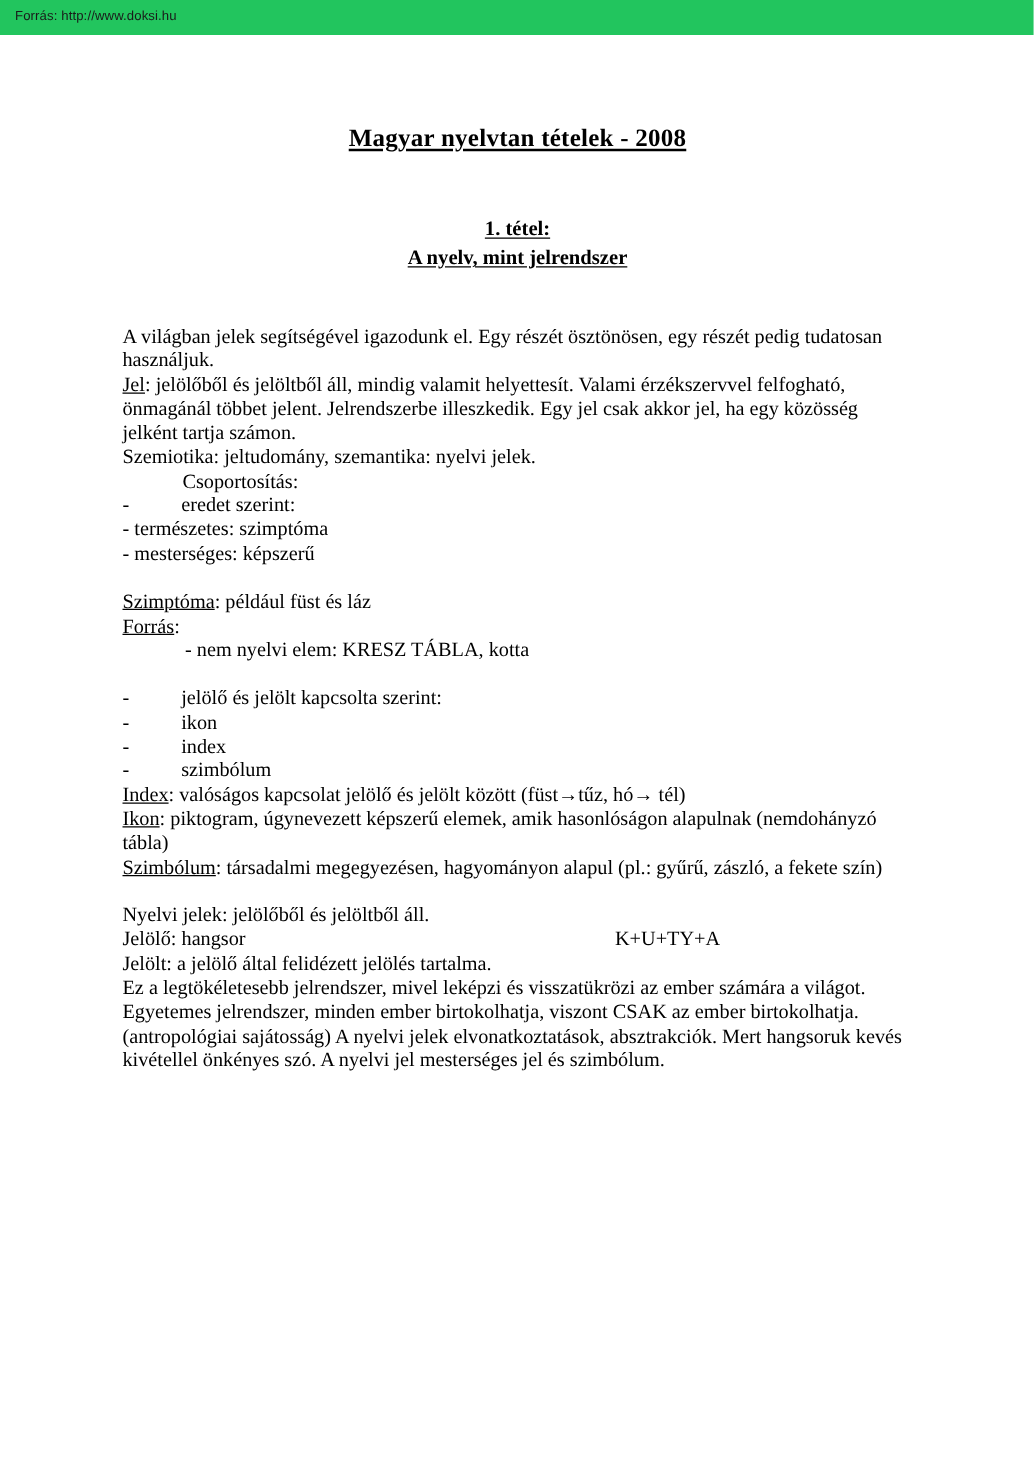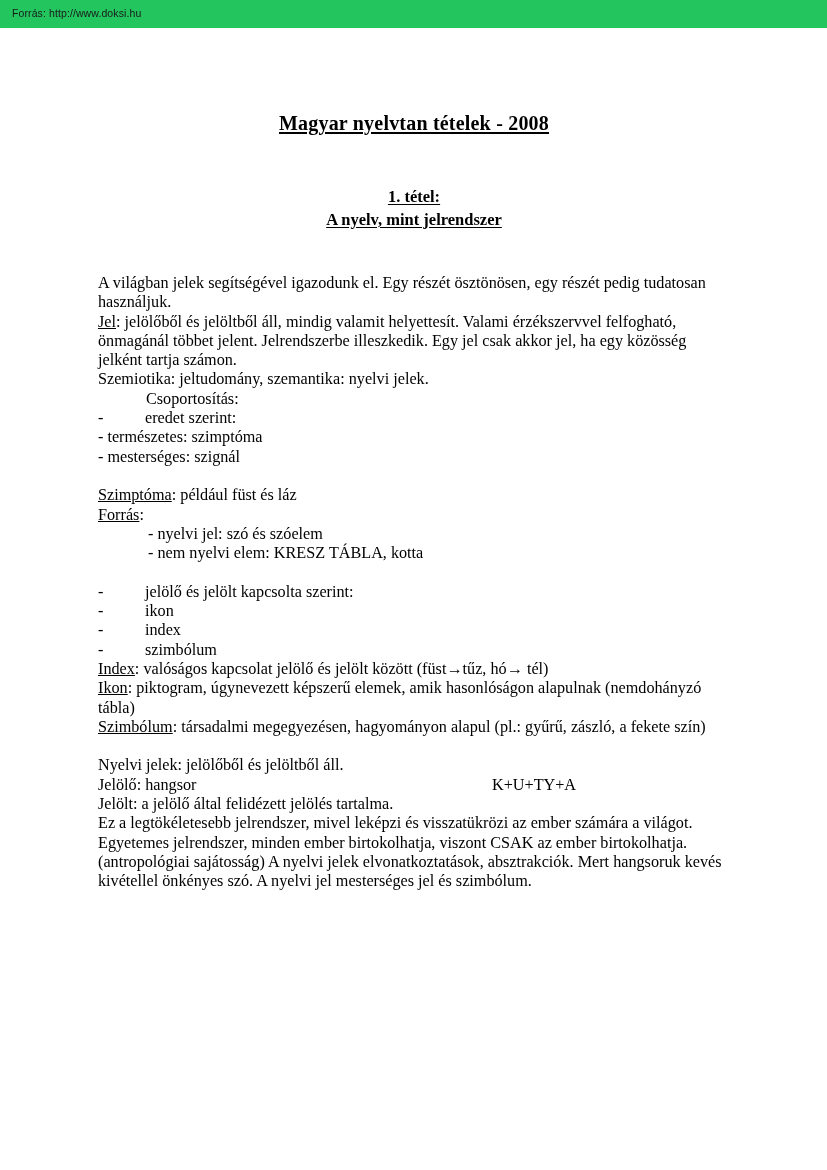--- a/index.html
+++ b/index.html
@@ -49,21 +49,21 @@
 
   .content {
     position: absolute;
     left: 98px;
     top: 0;
     width: 632px;
   }
 
   
   .doc-title {
-    margin: 12px;
+    margin: 0;
     padding-top: 71px;
     text-align: center;
     font-size: 20px;
     font-weight: bold;
     line-height: 24px;
     letter-spacing: 0.2px;
   }
   .doc-title .u,
   .sub-title .u {
     text-decoration: underline;
@@ -146,27 +146,26 @@
       </span>
     </h2>
 
     <div class="body-block first-block">
       <p>A világban jelek segítségével igazodunk el. Egy részét ösztönösen, egy részét pedig tudatosan használjuk.</p>
       <p><u class="term">Jel</u><span>: jelölőből és jelöltből áll, mindig valamit helyettesít. Valami érzékszervvel felfogható, önmagánál többet jelent. Jelrendszerbe illeszkedik. Egy jel csak akkor jel, ha egy közösség jelként tartja számon.</span></p>
       <p>Szemiotika: jeltudomány, szemantika: nyelvi jelek.</p>
       <p class="ind-tab1">Csoportosítás:</p>
       <p class="dash-row"><span class="dash">-</span><span>eredet szerint:</span></p>
       <p>- természetes: szimptóma</p>
-      <p>- mesterséges: szignál</p>
+      <p>- mesterséges: képszerű</p>
 
       <div class="spacer"></div>
 
       <p><u class="term">Szimptóma</u><span>: például füst és láz</span></p>
       <p><u class="term">Forrás</u><span>:</span></p>
-      <p class="ind-tab2">- nyelvi jel: szó és szóelem</p>
       <p class="ind-tab2">- nem nyelvi elem: KRESZ TÁBLA, kotta</p>
 
       <div class="spacer"></div>
 
       <p class="dash-row"><span class="dash">-</span><span>jelölő és jelölt kapcsolta szerint:</span></p>
       <p class="dash-row"><span class="dash">-</span><span>ikon</span></p>
       <p class="dash-row"><span class="dash">-</span><span>index</span></p>
       <p class="dash-row"><span class="dash">-</span><span>szimbólum</span></p>
 
       <p><u class="term">Index</u><span>: valóságos kapcsolat jelölő és jelölt között (füst→tűz, hó→ tél)</span></p>

